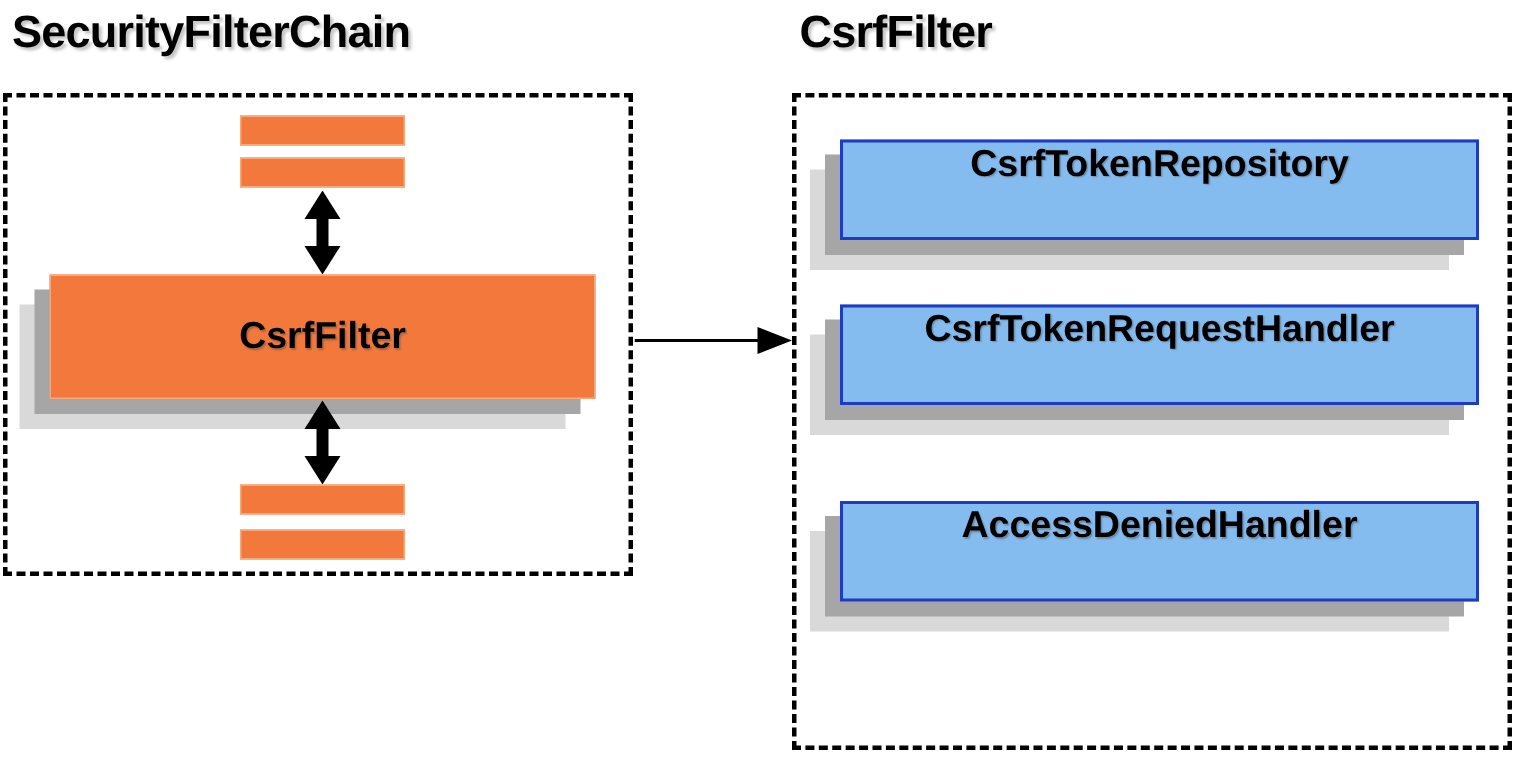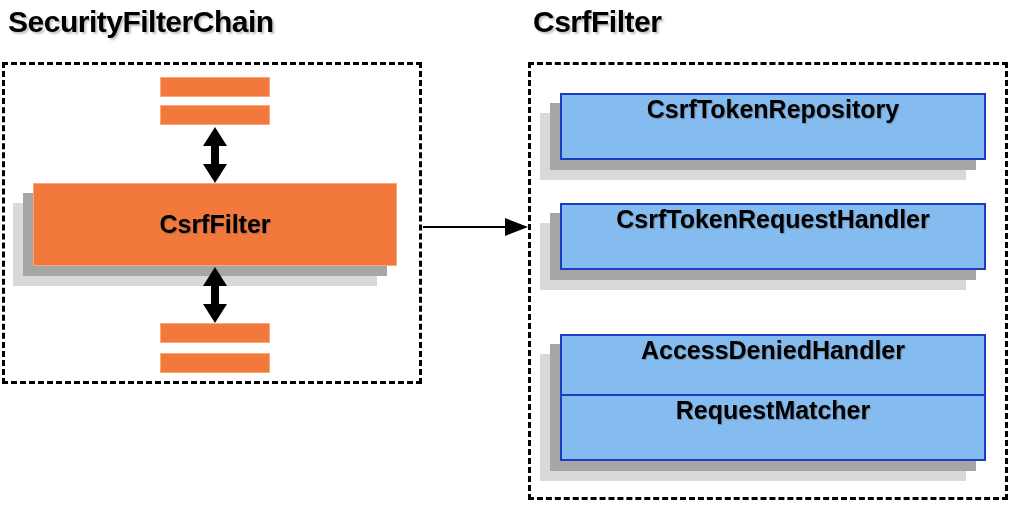--- a/index.html
+++ b/index.html
@@ -152,18 +152,15 @@
     </div>
 
     <div id="component-1" class="component-box">
       <span class="box-label">CsrfTokenRequestHandler</span>
     </div>
 
     <div id="component-2" class="component-box">
       <span class="box-label">AccessDeniedHandler</span>
     </div>
 
-    <div id="component-3" class="component-box">
-      <span class="box-label">RequestMatcher</span>
-    </div>
   </div>
 
 </div>
 
 </body></html>

